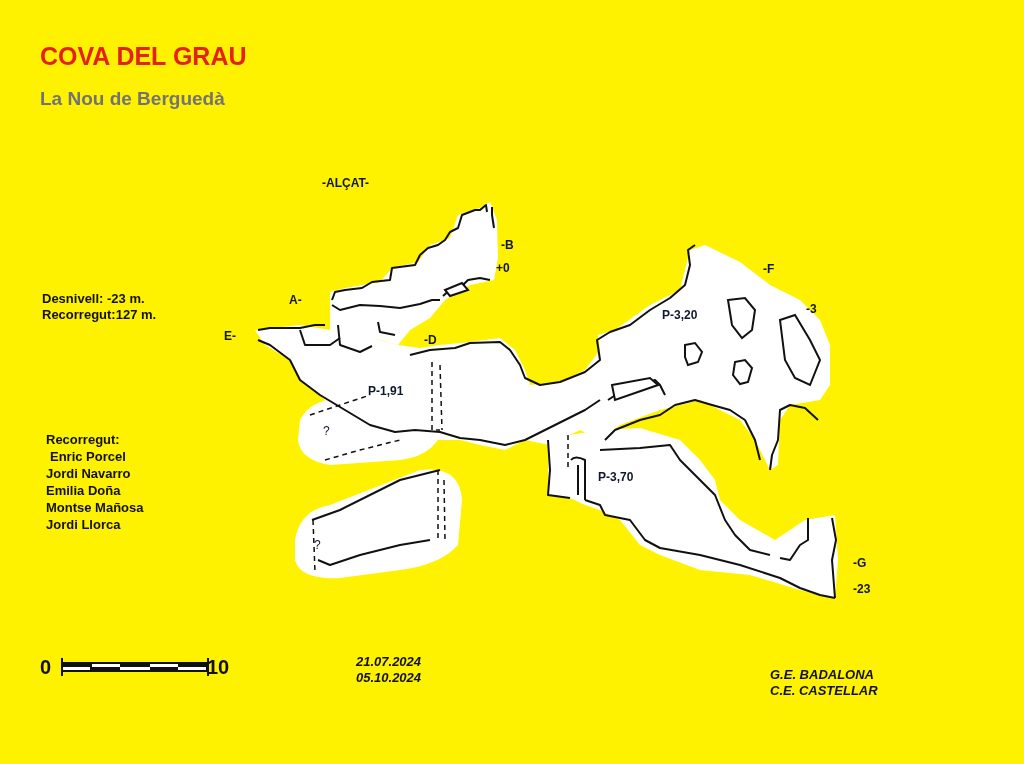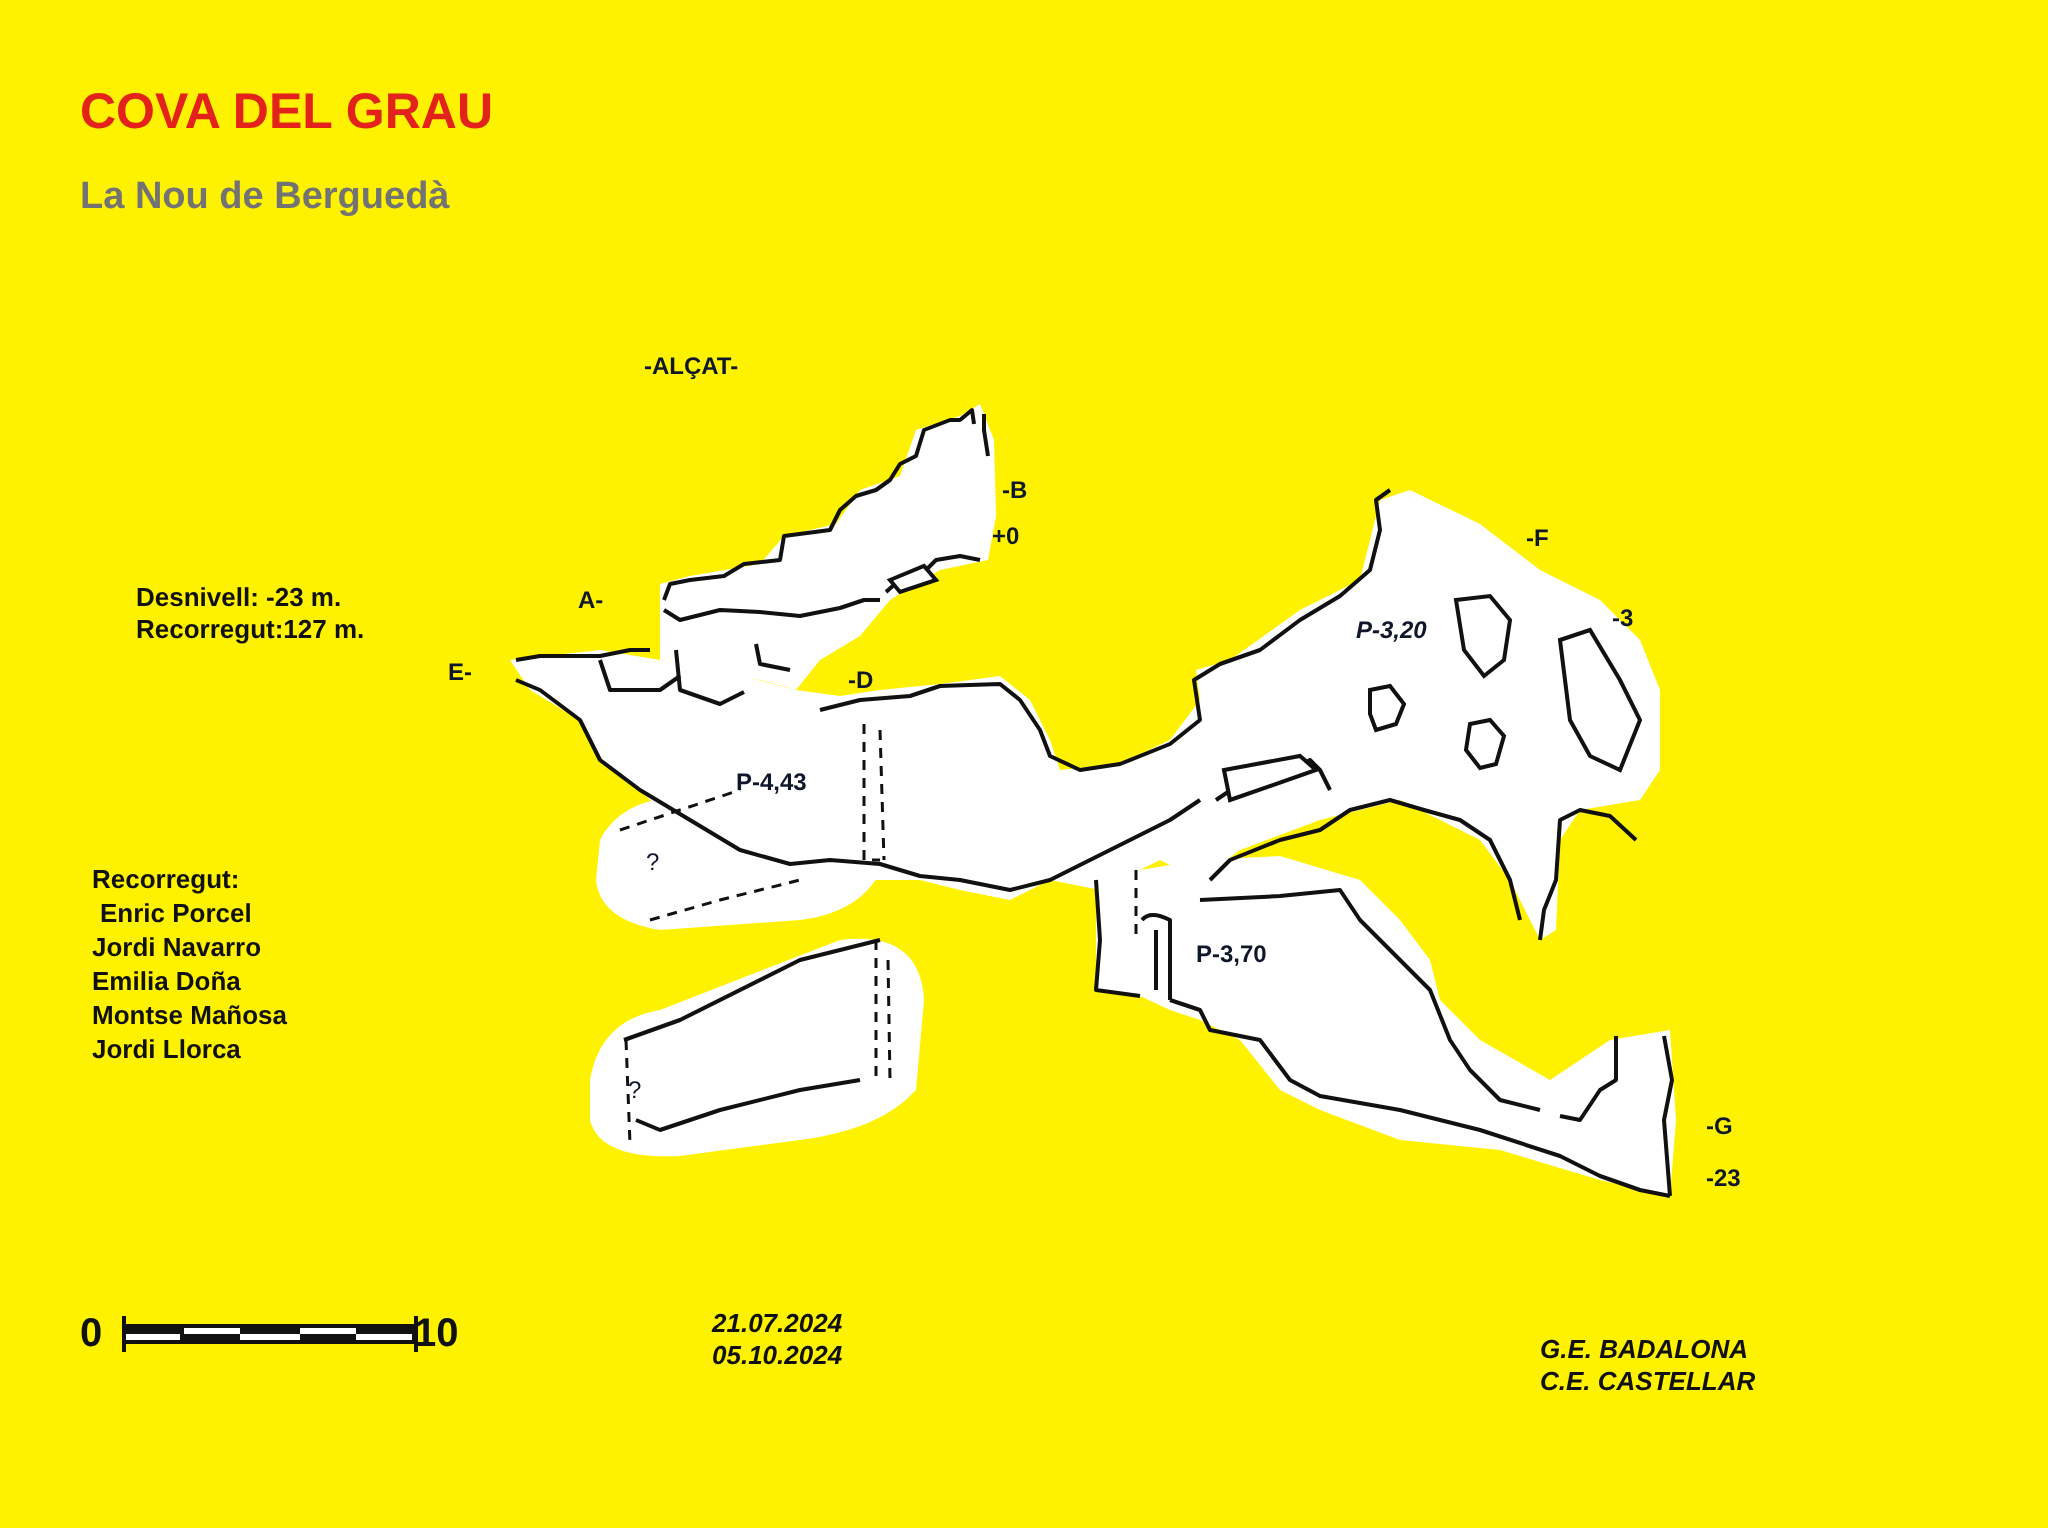--- a/index.html
+++ b/index.html
@@ -99,27 +99,27 @@
 <div class="abs lbl" style="left:322px; top:176px;">-ALÇAT-</div>
 <div class="abs lbl" style="left:289px; top:293px;">A-</div>
 <div class="abs lbl" style="left:501px; top:238px;">-B</div>
 <div class="abs lbl" style="left:496px; top:261px;">+0</div>
 <div class="abs lbl" style="left:424px; top:333px;">-D</div>
 <div class="abs lbl" style="left:224px; top:329px;">E-</div>
 <div class="abs lbl" style="left:763px; top:262px;">-F</div>
 <div class="abs lbl" style="left:806px; top:302px;">-3</div>
 <div class="abs lbl" style="left:853px; top:556px;">-G</div>
 <div class="abs lbl" style="left:853px; top:582px;">-23</div>
-<div class="abs lbl" style="left:368px; top:384px;">P-4,43</div>
-<div class="abs lbl" style="left:678px; top:308px;font-style:italic;">P-3,20</div>
+<div class="abs lbl" style="left:368px; top:384px;">P-1,91</div>
+<div class="abs lbl" style="left:662px; top:308px;">P-3,20</div>
 <div class="abs lbl" style="left:598px; top:470px;text-align:center;">P-3,70</div>
 <div class="abs lbl" style="left:323px; top:424px; font-weight:normal;">?</div>
 <div class="abs lbl" style="left:314px; top:538px; font-weight:normal;">?</div>
 
-<div class="abs info" style="left:42px; top:291px;margin-left:26px;">
+<div class="abs info" style="left:42px; top:291px;">
   <div>Desnivell: -23 m.</div>
   <div>Recorregut:127 m.</div>
 </div>
 
 <div class="abs topo" style="left:46px; top:431px;">
   <div>Recorregut:</div>
   <div style="padding-left:4px;">Enric Porcel</div>
   <div>Jordi Navarro</div>
   <div>Emilia Doña</div>
   <div>Montse Mañosa</div>

